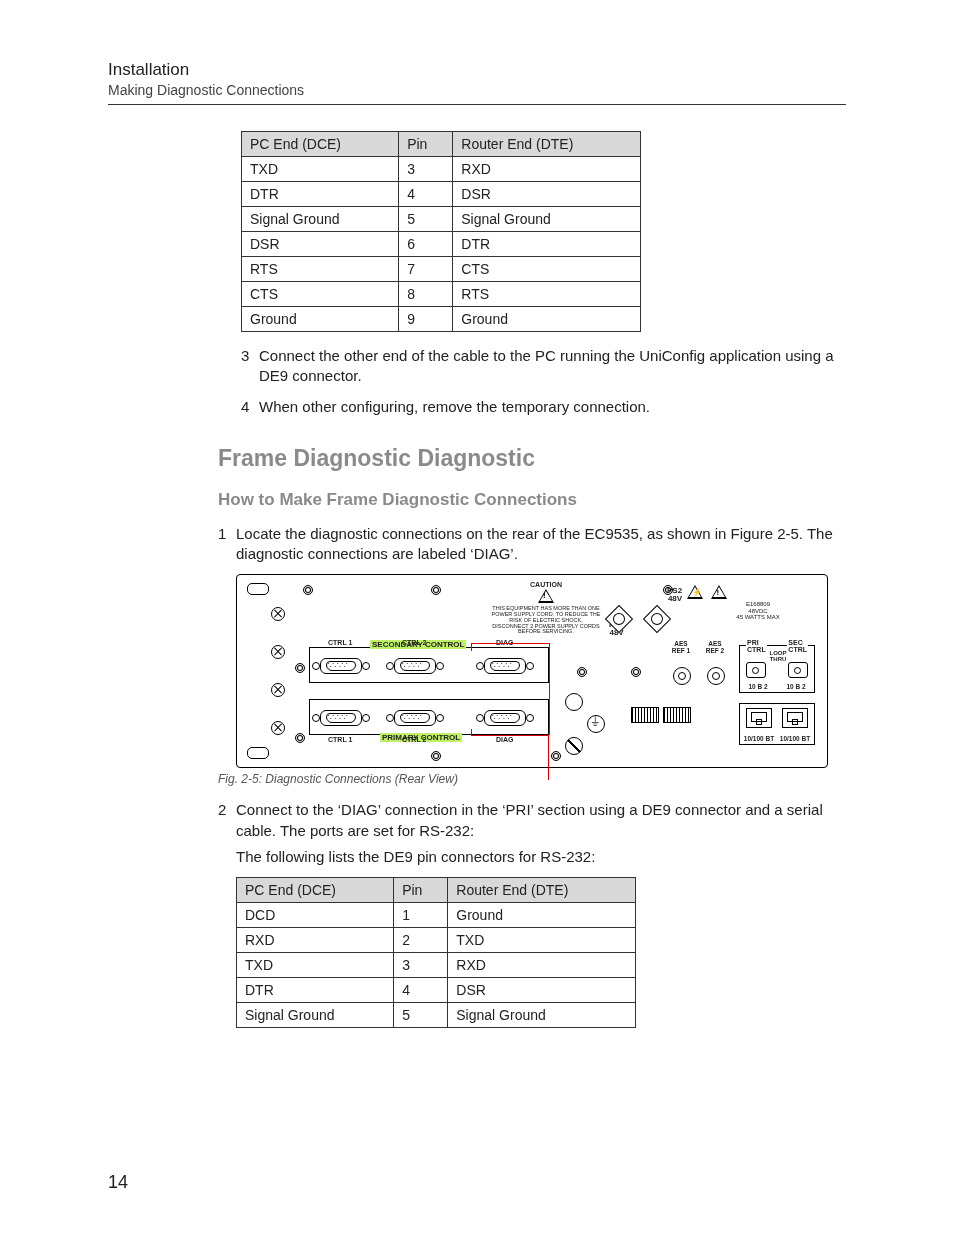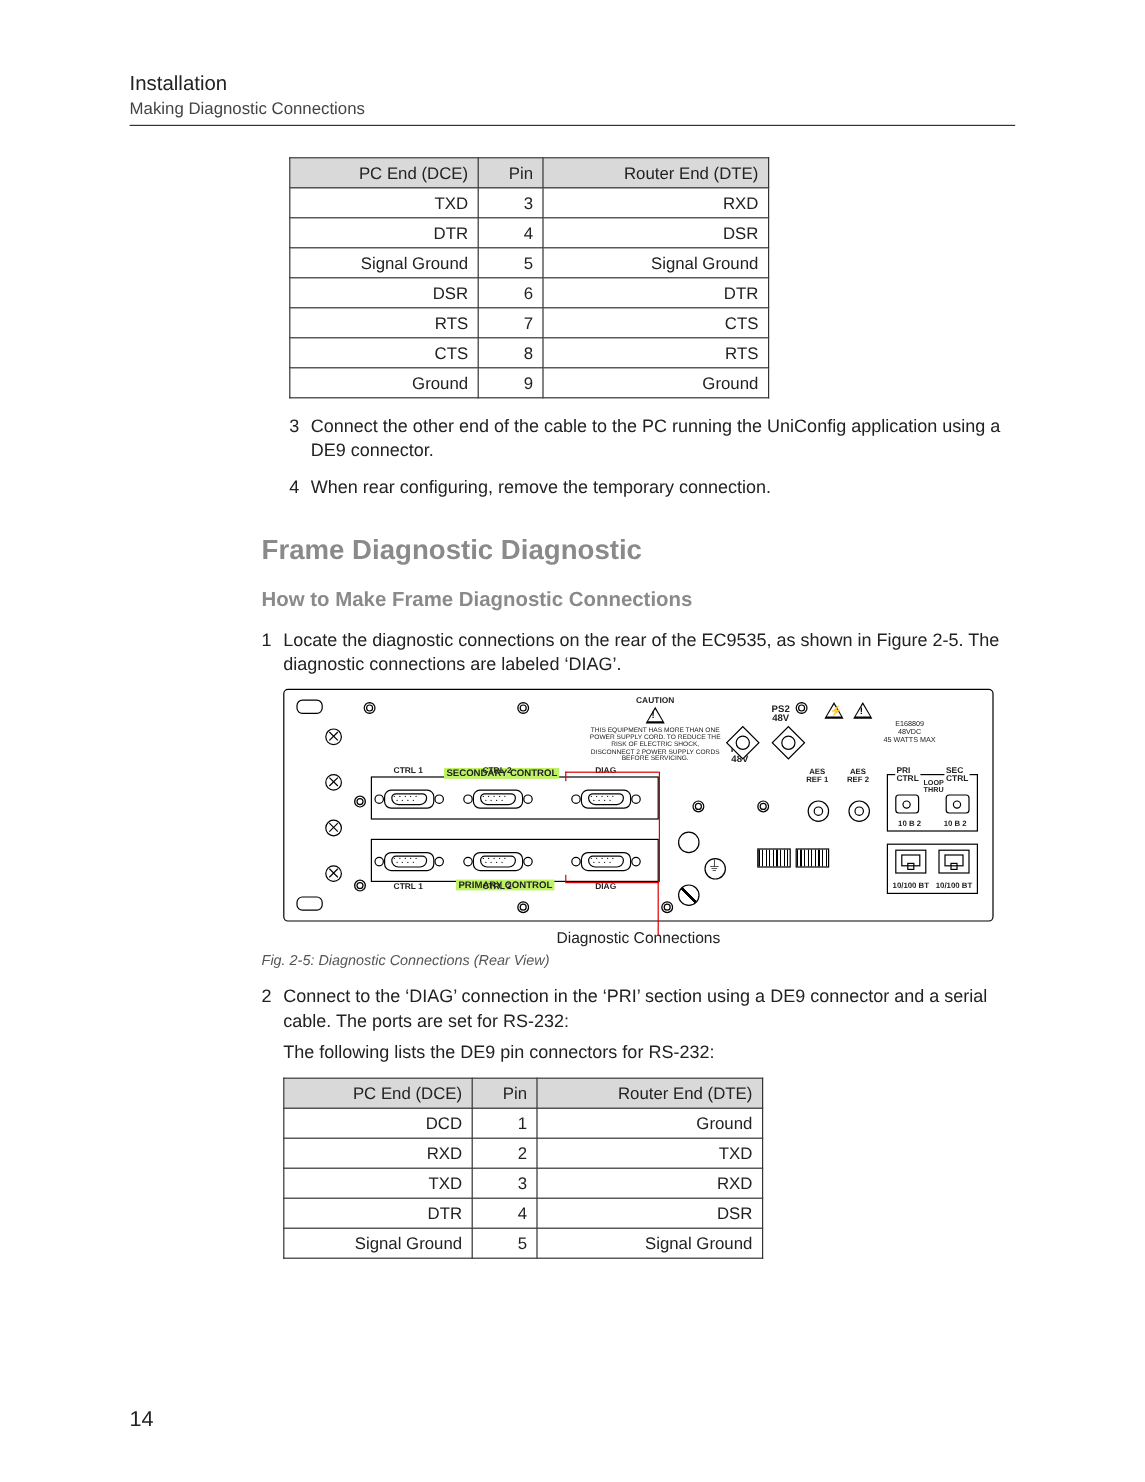--- a/index.html
+++ b/index.html
@@ -36,21 +36,21 @@
     margin-left: 133px; 
   }
   table.pin {
     border-collapse: collapse;
     width: 400px;
     font-size: 14px;
   }
   table.pin th, table.pin td {
     border: 1px solid #333;
     padding: 4px 8px;
-    text-align: right;
+    text-align: left;
     font-weight: normal;
   }
   table.pin thead td {
     background: #d9d9d9;
   }
   .ol {
     list-style: none;
     padding: 0;
     margin: 14px 0 0 0;
     font-size: 15px;
@@ -427,21 +427,21 @@
         <tr>
             <td>Ground</td>
             <td>9</td>
             <td>Ground</td>
           </tr>
       </tbody>
     </table>
 
     <ul class="ol">
       <li><span class="num">3</span><span>Connect the other end of the cable to the PC running the UniConfig application using a DE9 connector.</span></li>
-      <li><span class="num">4</span><span>When rear configuring, remove the temporary connection.</span></li>
+      <li><span class="num">4</span><span>When other configuring, remove the temporary connection.</span></li>
     </ul>
 
   </div>
 
   <div style="margin-left:110px;">
     <h2 class="section">Frame Diagnostic Diagnostic</h2>
 
     <h3 class="subsection">How to Make Frame Diagnostic Connections</h3>
 
     <ul class="ol" style="margin-left:0;">
@@ -467,21 +467,21 @@
         <div class="scr db" style="top:176px; left:194px;"></div>
         <div class="scr db" style="top:176px; left:314px;"></div>
 
         <div class="caution-block">
           <div class="title">CAUTION</div>
           <span class="tri"><span class="mark">!</span></span>
           <div style="margin-top:2px;">THIS EQUIPMENT HAS MORE THAN ONE POWER SUPPLY CORD. TO REDUCE THE RISK OF ELECTRIC SHOCK, DISCONNECT 2 POWER SUPPLY CORDS BEFORE SERVICING.</div>
         </div>
 
         <div class="ps-label" style="left:372px;margin-top:34px;">PS1<br>48V</div>
-        <div class="ps-label" style="left:406px;">PS2<br>48V</div>
+        <div class="ps-label" style="left:430px;text-align:right;">PS2<br>48V</div>
         <div class="ps-conn" style="left:372px;"></div>
         <div class="ps-conn" style="left:410px;"></div>
 
         <div style="position:absolute; top:10px; left:448px;">
           <span class="tri"><span class="mark">⚡</span></span>
           <span class="tri"><span class="mark">!</span></span>
         </div>
         <div class="right-info">E168809<br>48VDC<br>45 WATTS MAX</div>
 
         <div class="ctrl-box" style="top:72px; left:72px; width:240px;">
@@ -573,21 +573,20 @@
 
         <div class="red-line-h" style="top:68px; left:234px; width:78px;"></div>
         <div class="red-line-v" style="top:68px; left:234px; height:8px;"></div>
         <div class="red-line-v" style="top:68px; left:312px; height:92px;"></div>
         <div class="red-line-h" style="top:160px; left:234px; width:78px;"></div>
         <div class="red-line-v" style="top:154px; left:234px; height:6px;"></div>
       </div>
 
       <div class="red-line-v" style="top:160px; left:312px; height:46px;"></div>
 
-      <div class="diag-caption" style="width:592px;">Diagnostic Connections</div>
     </div>
 
     <div class="fig-caption">Fig. 2-5: Diagnostic Connections (Rear View)</div>
 
     <ul class="ol">
       <li><span class="num">2</span>
         <span>Connect to the ‘DIAG’ connection in the ‘PRI’ section using a DE9 connector and a serial cable. The ports are set for RS-232:</span>
         <div style="height:6px;"></div>
         <span>The following lists the DE9 pin connectors for RS-232:</span>
       </li>

